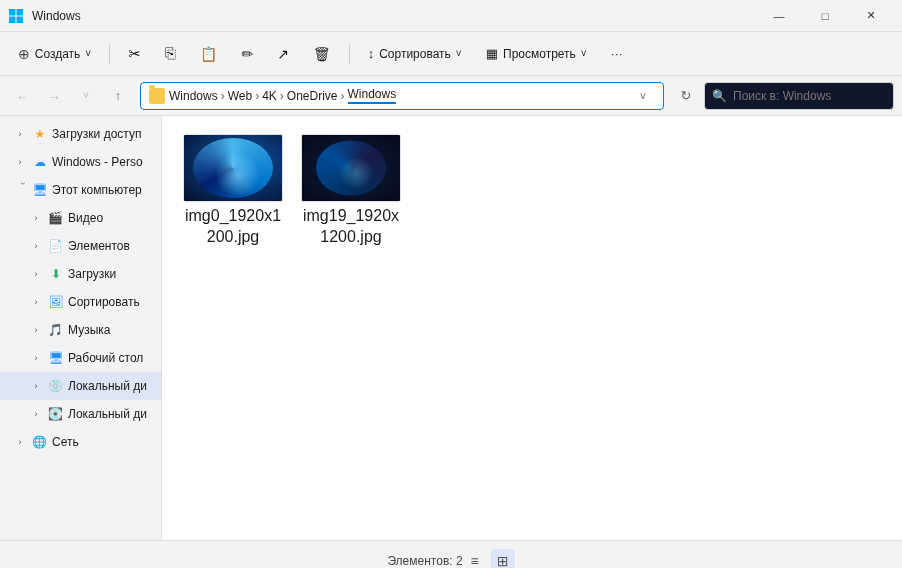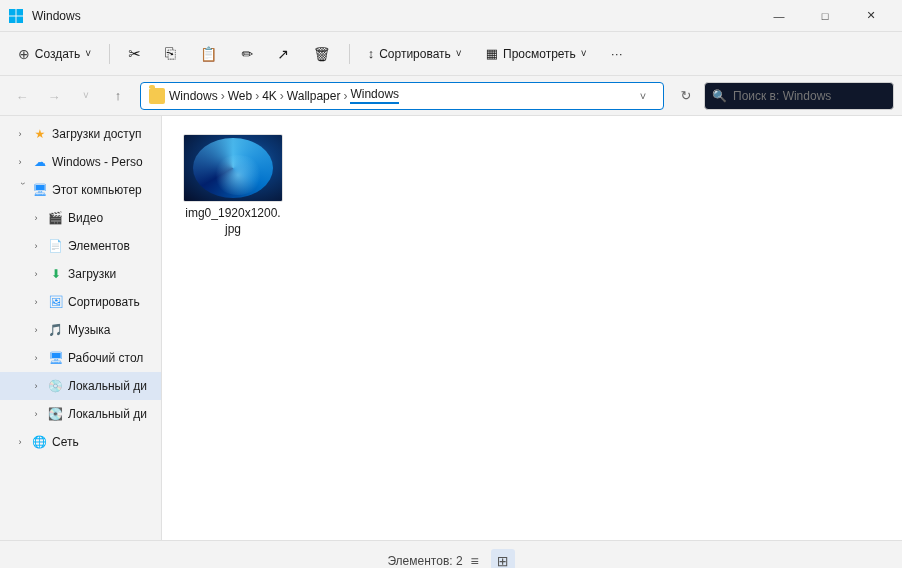--- a/index.html
+++ b/index.html
@@ -257,21 +257,21 @@
       cursor: pointer;
     }
     .file-thumbnail {
       width: 100px;
       height: 68px;
       border-radius: 2px;
       overflow: hidden;
       border: 1px solid #e0e0e0;
     }
     .file-label {
-      font-size: 12px;
+      font-size: 16px;
       color: #1a1a1a;
       text-align: center;
       margin-top: 4px;
       word-break: break-all;
       line-height: 1.3;
     }
 
     
     .status-bar {
       height: 40px;
@@ -445,21 +445,21 @@
 
   <div class="address-input" style="flex:1; margin: 0 4px;">
     <span class="folder-icon-small"></span>
     <div class="address-crumbs">
       <span class="crumb">Windows</span>
       <span class="crumb-sep">›</span>
       <span class="crumb">Web</span>
       <span class="crumb-sep">›</span>
       <span class="crumb">4K</span>
       <span class="crumb-sep">›</span>
-      <span class="crumb">Wallpaper</span>
+      <span class="crumb">OneDrive</span>
       <span class="crumb-sep">›</span>
       <span class="crumb active">Windows</span>
     </div>
     <span class="address-chevron">˅</span>
   </div>
 
   <button class="refresh-btn">
     <span>↻</span>
   </button>
 
@@ -536,20 +536,26 @@
 
   <div class="content-pane">
 
     <div class="file-item">
       <div class="file-thumbnail">
         <div class="thumb-blue"></div>
       </div>
       <span class="file-label">img0_1920x1200.jpg</span>
     </div>
 
+    <div class="file-item">
+      <div class="file-thumbnail">
+        <div class="thumb-dark"></div>
+      </div>
+      <span class="file-label">img19_1920x1200.jpg</span>
+    </div>
   </div>
 </div>
 
 <div class="status-bar">
   <span>Элементов: 2</span>
   <div class="status-right">
     <button class="view-btn">
       <span>≡</span>
     </button>
     <button class="view-btn active">

